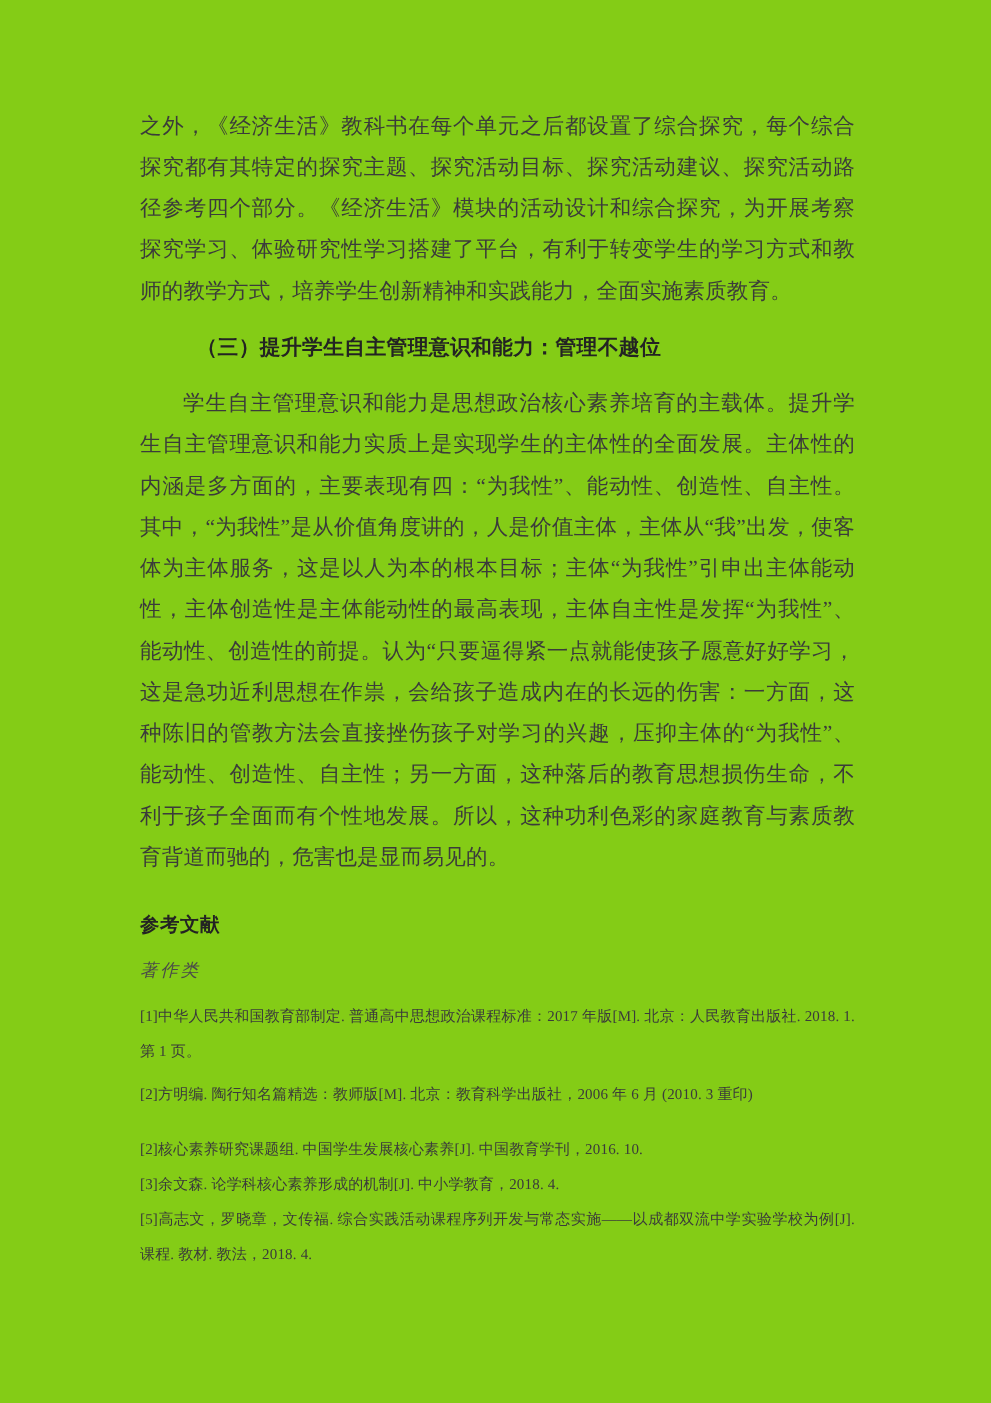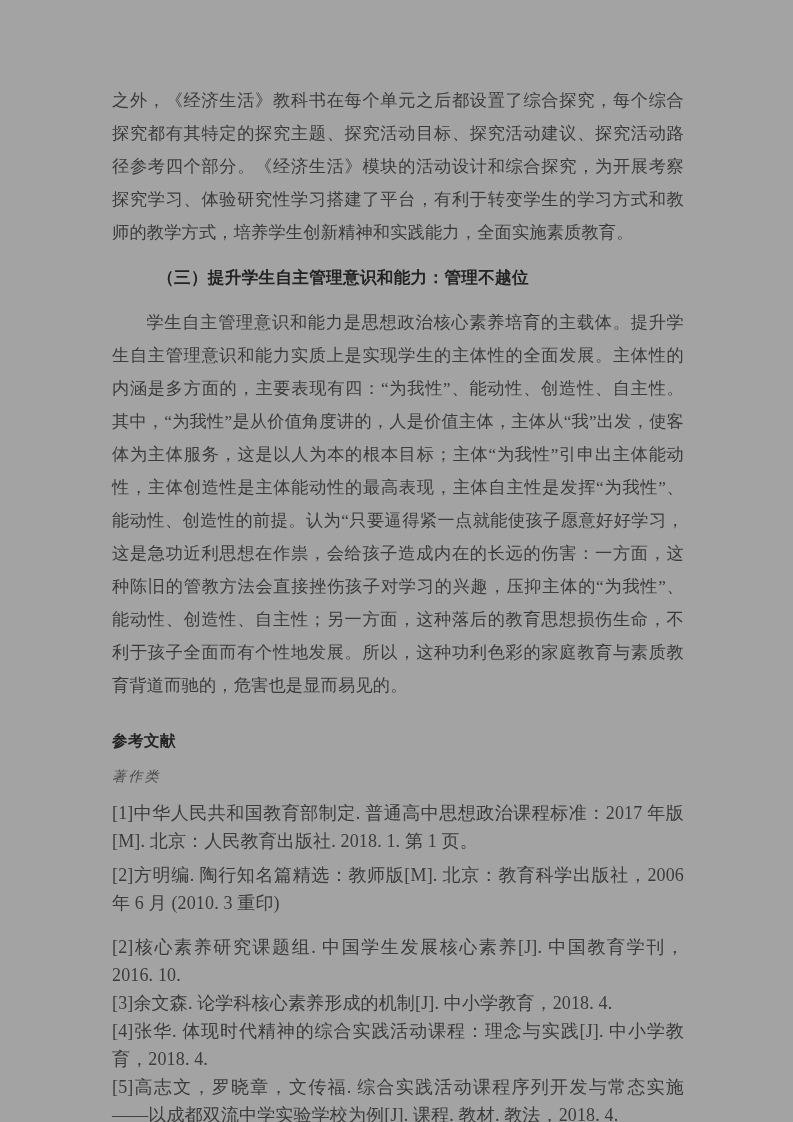--- a/index.html
+++ b/index.html
@@ -6,21 +6,21 @@
   html, body {
     margin: 0;
     padding: 0;
     background: #ffffff;
   }
 
   .page {
     position: relative;
     width: 793px;
     height: 1122px;
-    background: #a3a3a3;
+    background: #84cc16;
     margin: 0 auto;
     overflow: hidden;
     box-sizing: border-box;
   }
 
   .content {
     position: absolute;
     left: 112px;
     top: 84px;
     width: 572px;
@@ -74,21 +74,21 @@
     font-style: italic;
     font-size: 14px;
     color: #4a4a4a;
     line-height: 28px;
     margin: 0 0 3px 0;
     letter-spacing: 2.2px;
   }
 
   .ref-item {
     font-family: "Liberation Serif", "DejaVu Serif", serif;
-    font-size: 18px;
+    font-size: 12px;
     line-height: 28px;
     color: #3b3b3b;
     margin: 0;
     text-align: justify;
     text-justify: inter-ideograph;
     letter-spacing: 0.15px;
   }
 
   .ref-item.two-line {
     text-align: justify;
@@ -120,20 +120,19 @@
         <div class="spacer-sm"></div>
         <p class="ref-item">[2]方明编. 陶行知名篇精选：教师版[M]. 北京：教育科学出版社，2006 年 6 月 (2010. 3 重印)</p>
       </div>
 
       <div class="spacer-md"></div>
 
       <div>
         <div class="spacer-sm"></div>
         <p class="ref-item">[2]核心素养研究课题组. 中国学生发展核心素养[J]. 中国教育学刊，2016. 10.</p>
         <p class="ref-item">[3]余文森. 论学科核心素养形成的机制[J]. 中小学教育，2018. 4.</p>
-        <p class="ref-item">[4]张华. 体现时代精神的综合实践活动课程：理念与实践[J]. 中小学教育，2018. 4.</p>
         <p class="ref-item two-line">[5]高志文，罗晓章，文传福. 综合实践活动课程序列开发与常态实施——以成都双流中学实验学校为例[J]. 课程. 教材. 教法，2018. 4.</p>
       </div>
 
     </div>
 
   </div>
 </div>
 
 </body></html>

